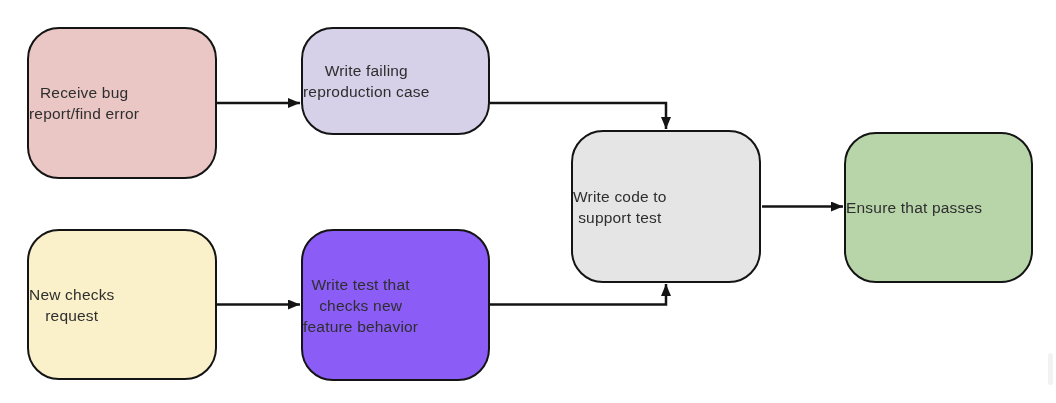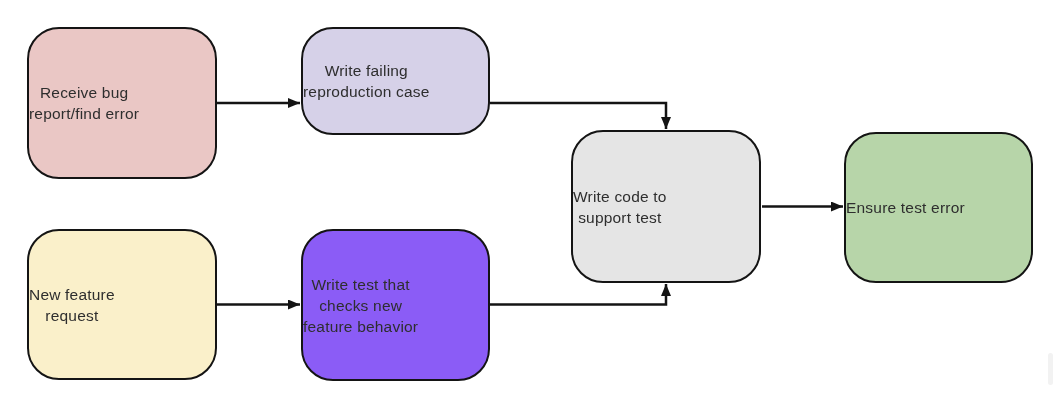--- a/index.html
+++ b/index.html
@@ -81,34 +81,34 @@
     <span class="node-label">Receive bug
 report/find error</span>
   </div>
 
   <div class="node" style="left: 301px; top: 27px; width: 189px; height: 108px; background-color: rgb(214, 209, 232);">
     <span class="node-label">Write failing
 reproduction case</span>
   </div>
 
   <div class="node" style="left: 27px; top: 229px; width: 190px; height: 151px; background-color: rgb(250, 240, 202);">
-    <span class="node-label">New feature
+    <span class="node-label">New checks
 request</span>
   </div>
 
   <div class="node" style="left: 301px; top: 229px; width: 189px; height: 152px; background-color: #8b5cf6;">
     <span class="node-label">Write test that
 checks new
 feature behavior</span>
   </div>
 
   <div class="node" style="left: 571px; top: 130px; width: 190px; height: 153px; background-color: #e5e5e5;">
     <span class="node-label">Write code to
 support test</span>
   </div>
 
   <div class="node" style="left: 844px; top: 132px; width: 189px; height: 151px; background-color: rgb(183, 213, 169);">
-    <span class="node-label">Ensure test error</span>
+    <span class="node-label">Ensure that passes</span>
   </div>
 
   <div class="scrollbar-thumb" style="background-color: rgb(242, 242, 242);"></div>
 
 </div>
 
 </body></html>

